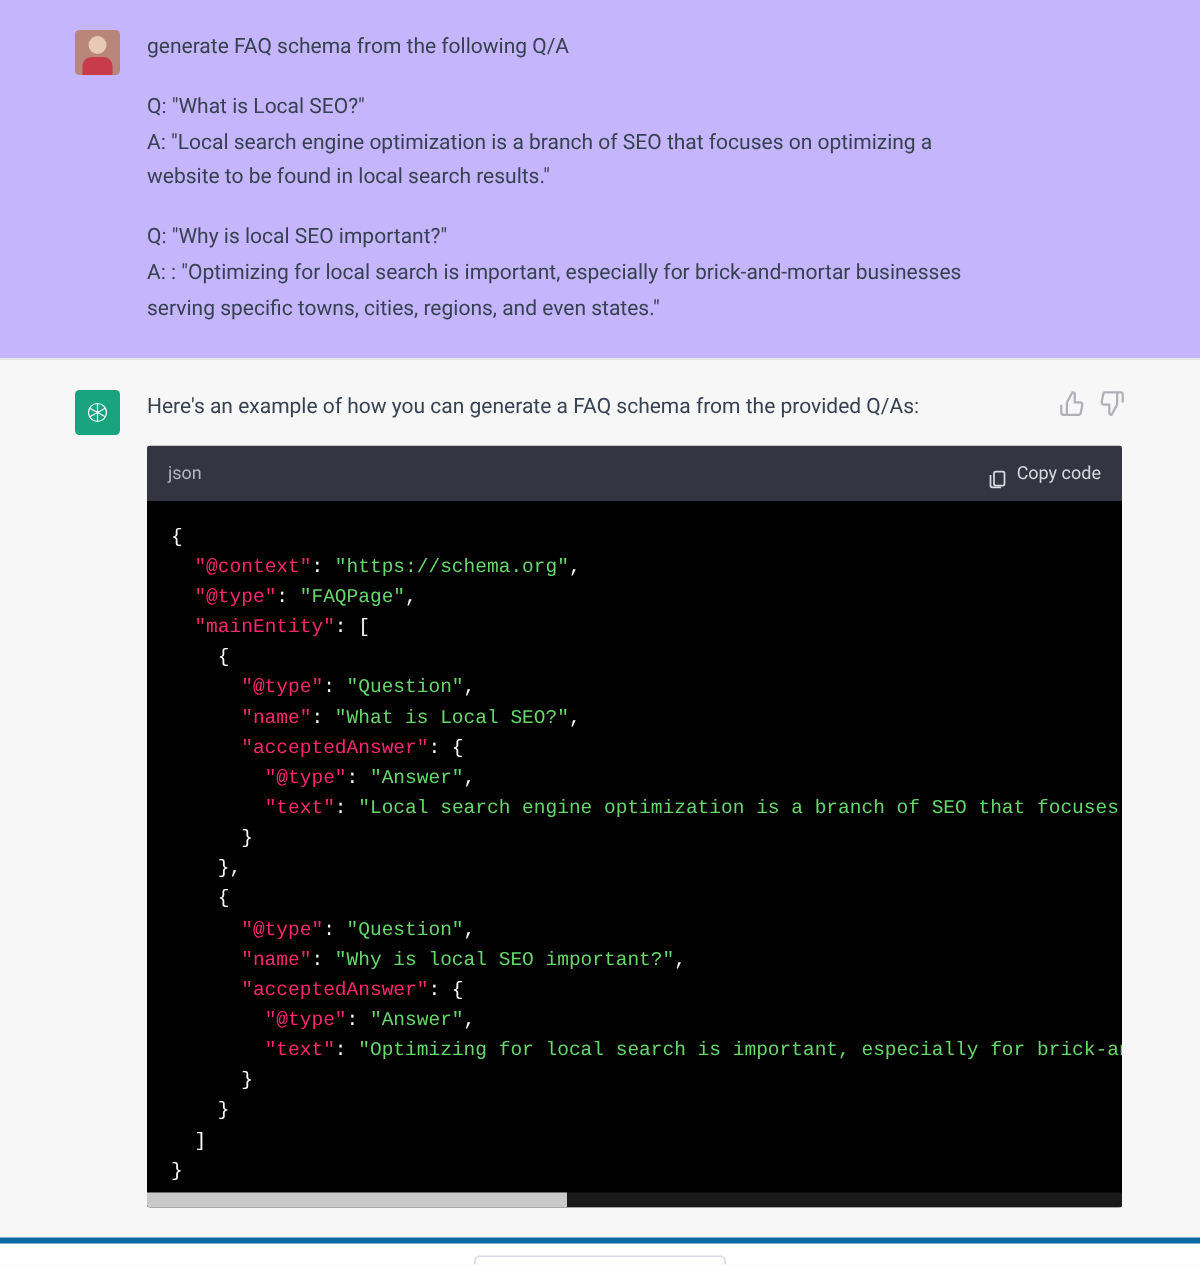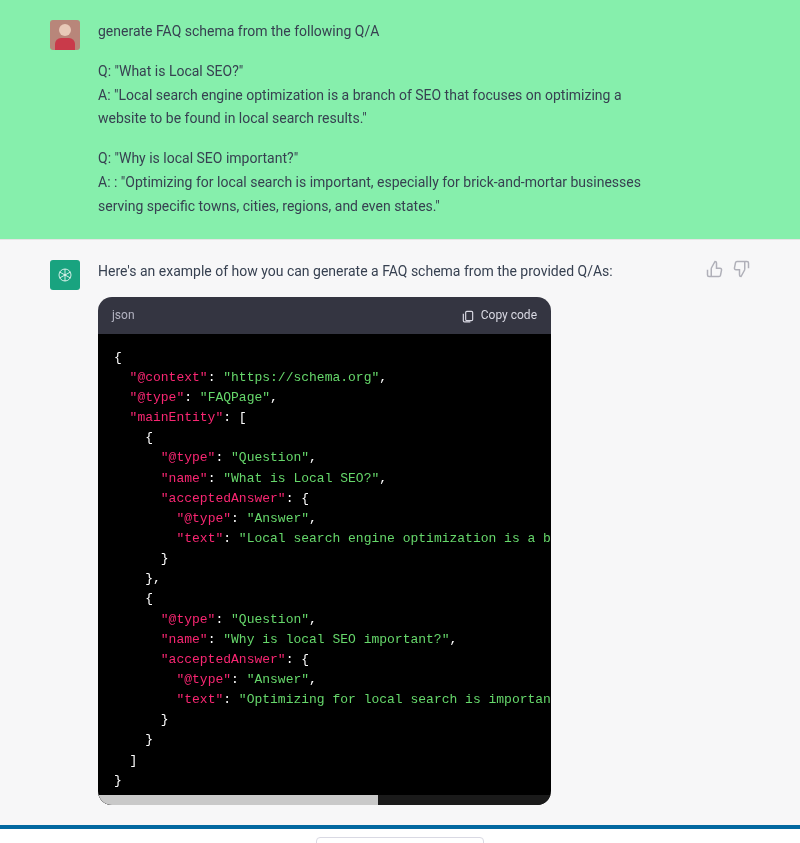--- a/index.html
+++ b/index.html
@@ -11,21 +11,21 @@
     height: 843px;
     overflow: hidden;
     color: #374151;
     font-size: 14px;
   }
   .msg {
     display: flex;
     padding: 20px 50px;
   }
   .msg.user {
-    background: #86efac;
+    background: #c4b5fd;
   }
   .msg.assistant {
     background: #f7f7f8;
     border-top: 1px solid #e5e5e5;
     border-bottom: 4px solid #0369a1;
   }
   .avatar {
     width: 30px;
     height: 30px;
     border-radius: 3px;
@@ -84,39 +84,39 @@
     flex-shrink: 0;
   }
   .feedback .fb {
     width: 18px;
     height: 18px;
     opacity: 0.5;
     cursor: pointer;
   }
   .codeblock {
     margin-top: 14px;
-    border-radius: 14px;
+    border-radius: 2px;
     overflow: hidden;
-    width: 453px;
+    width: 650px;
   }
   .codeheader {
     background: #343541;
     color: #d9d9e3;
     font-size: 12px;
     display: flex;
     align-items: center;
     padding: 8px 14px;
   }
   .codeheader .lang {
     color: #b4b4c2;
   }
   .copybtn {
     margin-left: auto;
     display: flex;
-    align-items: center;
+    align-items: flex-end;
     gap: 6px;
     cursor: pointer;
     color: #d9d9e3;
     font-size: 12px;
   }
   .copybtn svg { width: 14px; height: 14px; }
   .codebody {
     background: #000000;
     color: #ffffff;
     font-family: "SFMono-Regular", Consolas, "Liberation Mono", Menlo, monospace;

